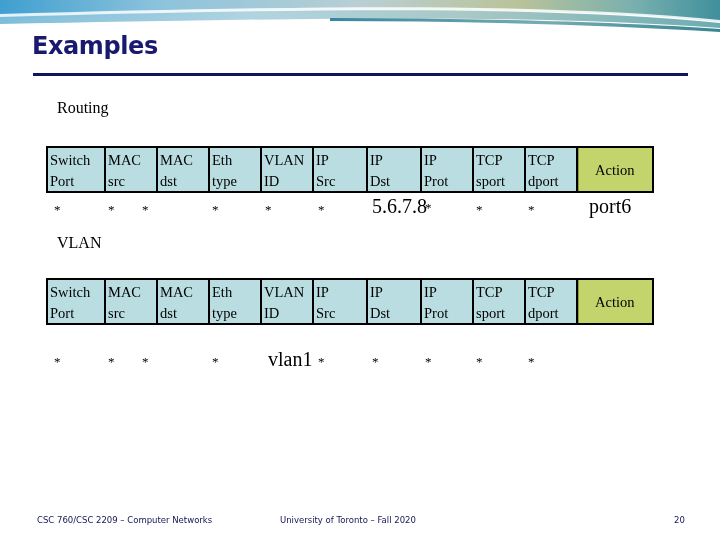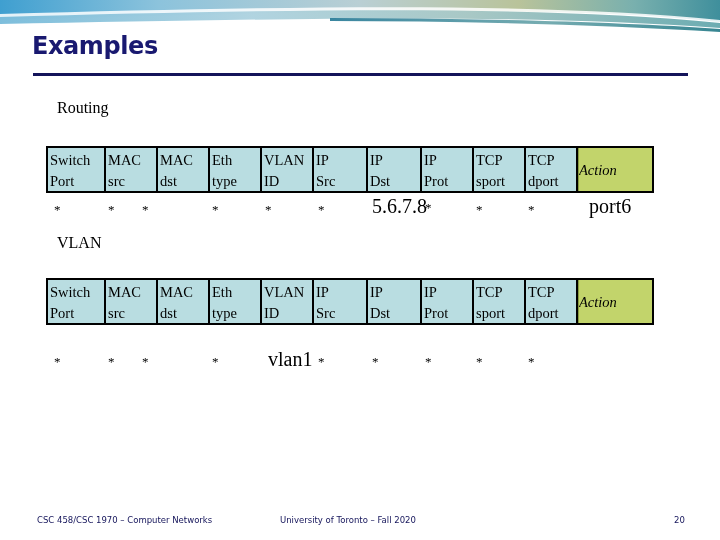--- a/index.html
+++ b/index.html
@@ -86,23 +86,22 @@
     white-space: pre-line;
   }
   .flow-header .hcell:last-child {
     border-right: none;
   }
   .flow-header .hcell.action {
     background: #c2d46b;
     border-left: 1px solid #8a9a3f;
     display: flex;
     align-items: center;
-    padding-left: 0;
-    white-space: nowrap;
-    font-style: italic;
+    padding-left: 16px;
+    white-space: nowrap;
   }
 
   .flow-row {
     position: relative;
     height: 34px;
   }
   #flow-table-vlan .flow-row { height: 66px; }
 
   .flow-row .vcell {
     position: absolute;
@@ -239,15 +238,15 @@
     <div class="vcell star" style="left:166px;top:26px">*</div>
     <div class="vcell" style="left:222px;top:24px">vlan1</div>
     <div class="vcell star" style="left:272px;top:26px">*</div>
     <div class="vcell star" style="left:326px;top:26px">*</div>
     <div class="vcell star" style="left:379px;top:26px">*</div>
     <div class="vcell star" style="left:430px;top:26px">*</div>
     <div class="vcell star" style="left:482px;top:26px">*</div>
   </div>
 </div>
 
-<div id="footer-left" class="footer-text">CSC 458/CSC 1970 – Computer Networks</div>
+<div id="footer-left" class="footer-text">CSC 760/CSC 2209 – Computer Networks</div>
 <div id="footer-center" class="footer-text">University of Toronto – Fall 2020</div>
 <div id="footer-page" class="footer-text">20</div>
 
 </body></html>

